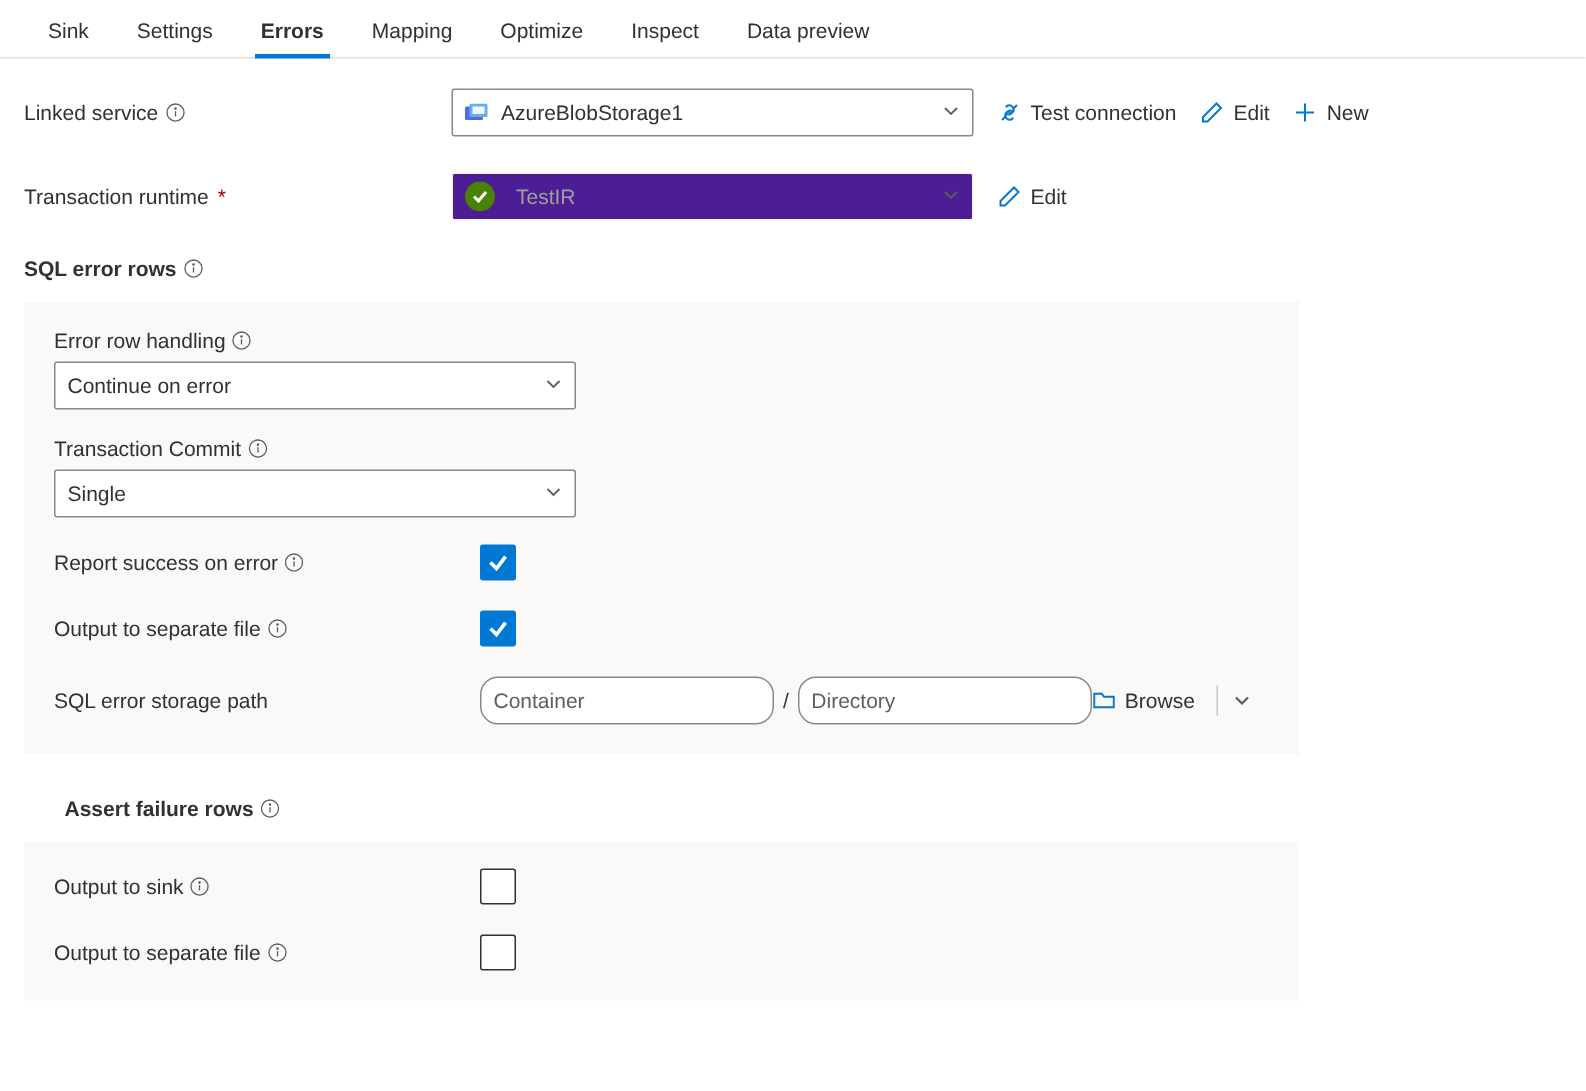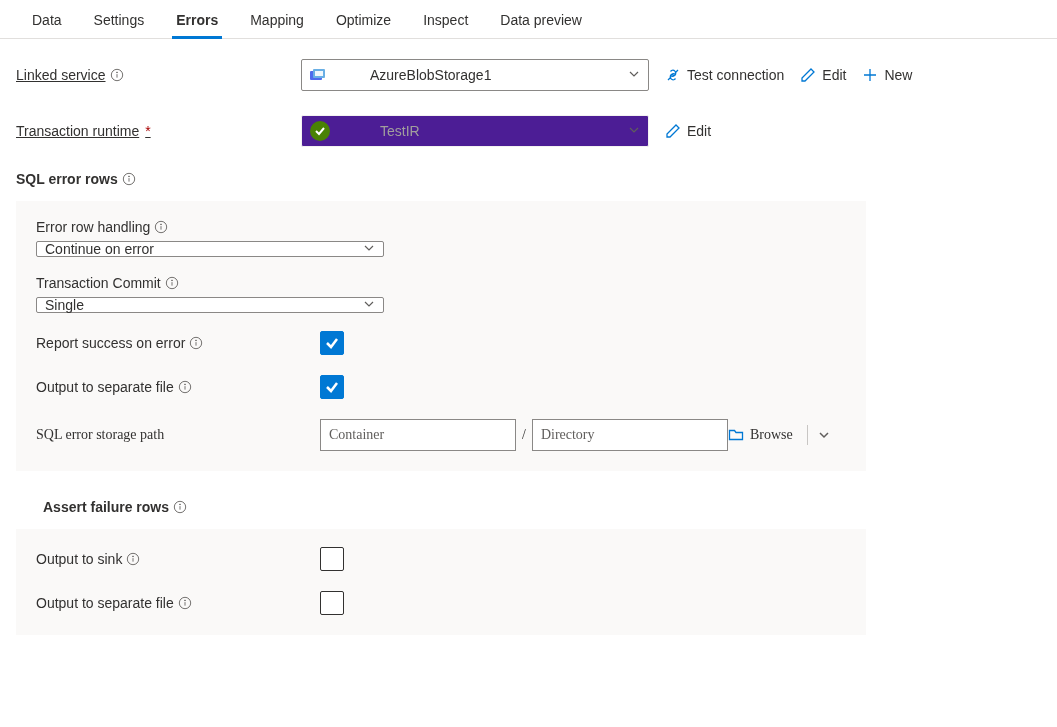--- a/index.html
+++ b/index.html
@@ -40,21 +40,20 @@
   .form-row {
     display: flex;
     align-items: center;
     margin-bottom: 24px;
   }
   .form-row .label-col {
     width: 285px;
     display: flex;
     align-items: center;
     gap: 4px;
-    text-decoration: underline;
   }
   .form-row .control-col {
     display: flex;
     align-items: center;
     gap: 16px;
   }
   .required-star { color: #a80000; margin-left:2px;}
   .info-icon {
     display: inline-flex;
     align-items: center;
@@ -73,21 +72,21 @@
     padding: 0 8px;
     width: 348px;
     background: #fff;
     gap: 8px;
   }
   .select-like.disabled {
     background: #4c1d95;
     border: 1px solid #f3f2f1;
     color: #a19f9d;
   }
-  .select-like .value { flex: 1; color: #323130; margin-left: 36px; }
+  .select-like .value { flex: 1; color: #323130; }
   .select-like.disabled .value { color: #a19f9d; }
   .select-like .chev { color: #605e5c; }
   .select-like .chev svg { width:12px; height:12px; }
 
   .link-action {
     display: inline-flex;
     align-items: center;
     gap: 6px;
     color: #323130;
     cursor: pointer;
@@ -112,21 +111,21 @@
   .panel-field { margin-bottom: 18px; }
   .panel-label {
     display: flex;
     align-items: center;
     gap: 4px;
     margin-bottom: 6px;
   }
   .panel-select {
     display: flex;
     align-items: center;
-    height: 16px;
+    height: 32px;
     border: 1px solid #8a8886;
     border-radius: 2px;
     padding: 0 8px;
     width: 348px;
     background: #fff;
   }
   .panel-select .value { flex:1; }
   .panel-select .chev { color:#605e5c; }
   .panel-select .chev svg { width:12px; height:12px; }
 
@@ -155,21 +154,21 @@
     background: #0078d4;
     border-color: #0078d4;
   }
   .checkbox.checked svg { width:16px; height:16px; color:#fff; }
   .checkbox svg { display:none; }
   .checkbox.checked svg { display:block; }
 
   .path-input {
     height: 32px;
     border: 1px solid #8a8886;
-    border-radius: 0;
+    border-radius: 12px;
     padding: 0 8px;
     width: 196px;
     background:#fff;
     display:flex; align-items:center;
     color:#605e5c;
   }
   .slash { margin: 0 6px; color:#323130; }
   .browse-action {
     display:inline-flex;
     align-items:center;
@@ -193,21 +192,21 @@
     width:20px;height:20px;border-radius:50%;
     background:#498205;display:inline-flex;align-items:center;justify-content:center;
     margin-right:6px;
   }
   .status-ok svg{width:12px;height:12px;color:#fff;}
 </style>
 </head>
 <body>
 
 <div class="tabs">
-  <div class="tab">Data</div>
+  <div class="tab">Sink</div>
   <div class="tab">Settings</div>
   <div class="tab active">Errors</div>
   <div class="tab">Mapping</div>
   <div class="tab">Optimize</div>
   <div class="tab">Inspect</div>
   <div class="tab">Data preview</div>
 </div>
 
 <div class="form-body">
 
@@ -379,21 +378,21 @@
             </svg>
         </span>
       </div>
       <span class="checkbox checked">
         <svg viewBox="0 0 16 16" fill="none" stroke="currentColor" stroke-width="2.5">
             <path d="M3 8l4 4 6-8"></path>
           </svg>
       </span>
     </div>
 
-    <div class="panel-row" style="margin-bottom:0;font-family:Liberation Serif, serif;">
+    <div class="panel-row" style="margin-bottom:0;">
       <div class="panel-label-inline">
         <span>SQL error storage path</span>
       </div>
       <div style="display:flex;align-items:center;">
         <div class="path-input">
           <span>Container</span>
         </div>
         <span class="slash">/</span>
         <div class="path-input">
           <span>Directory</span>

